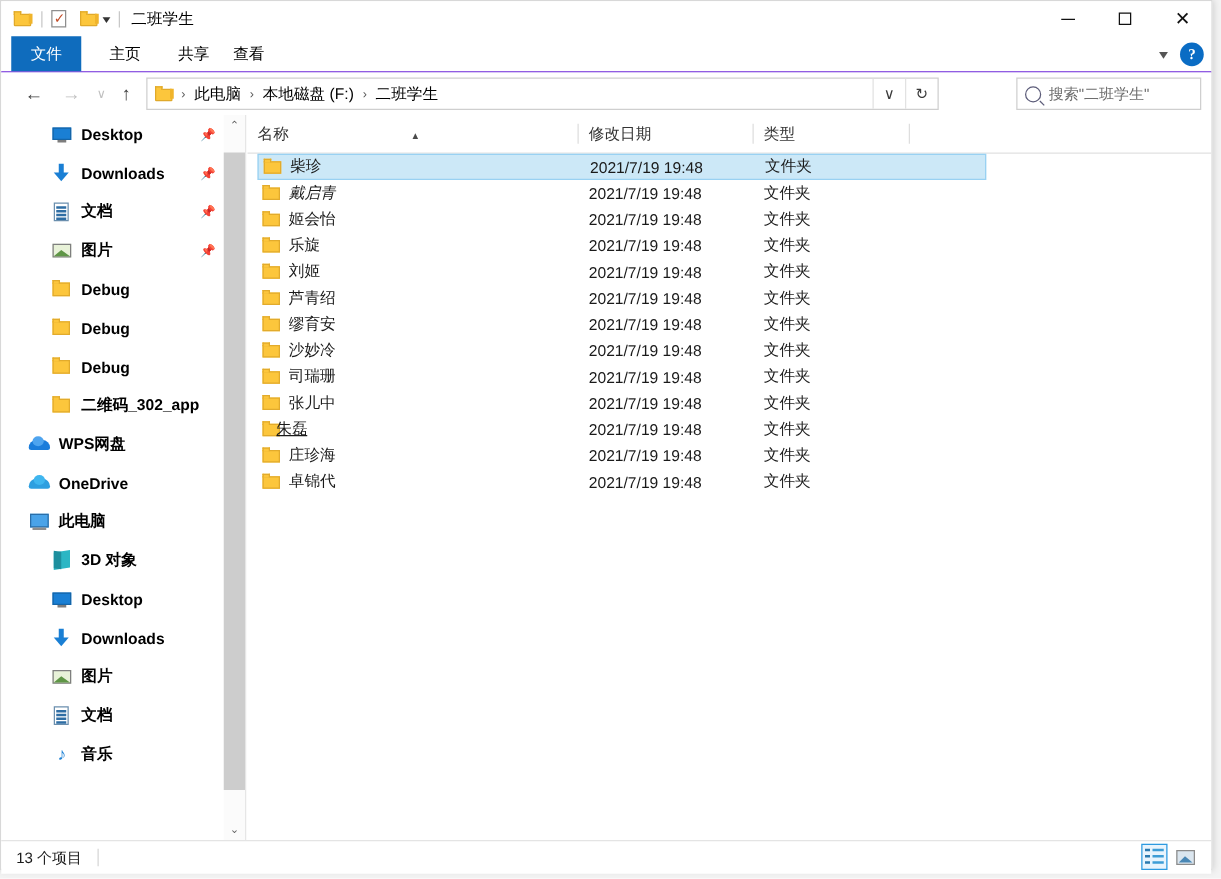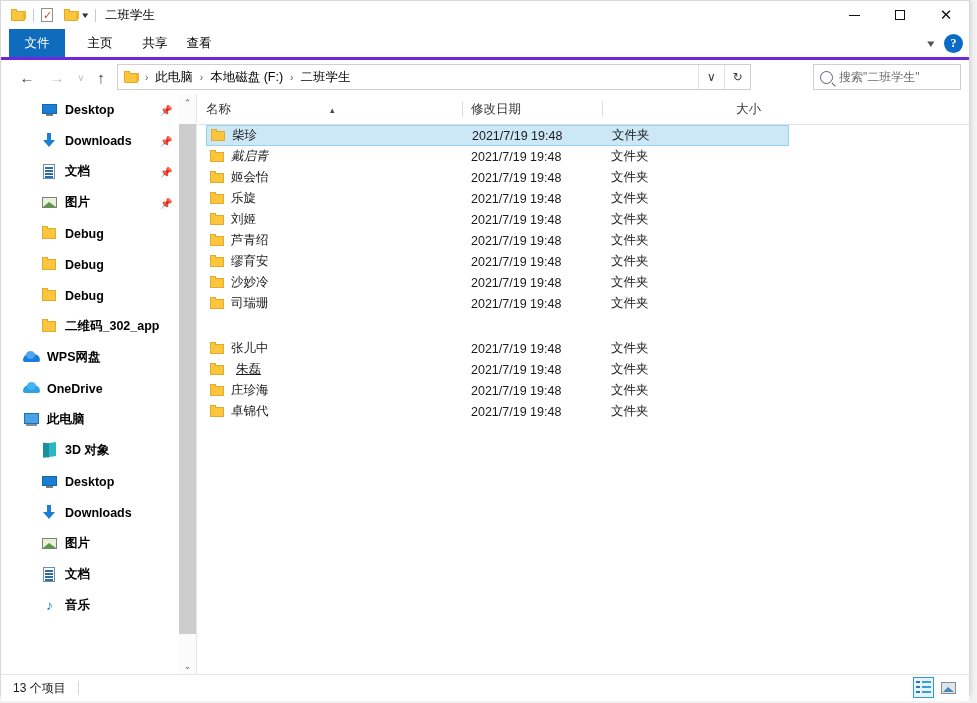--- a/index.html
+++ b/index.html
@@ -36,21 +36,21 @@
   .qat-caret{font-size:9px;color:#333;margin-left:4px;transform:scaleX(1.4);}
   .win-title{position:absolute;left:104px;top:0;height:28px;line-height:28px;font-size:12.5px;color:#000;}
   .wbtns{position:absolute;right:0;top:0;height:28px;display:flex;}
   .wbtn{width:46px;height:28px;display:flex;align-items:center;justify-content:center;
         font-size:12px;color:#111;}
   .glyph-min{display:block;width:11px;height:1px;background:#111;}
   .glyph-max{display:block;width:10px;height:10px;border:1px solid #111;box-sizing:border-box;}
   .glyph-close{font-size:15px;line-height:15px;font-family:"DejaVu Sans",sans-serif;}
 
   
-  .ribbon{position:relative;height:28px;background:#ffffff;border-bottom:3px solid #6d28d9;font-family:Liberation Serif, serif;}
+  .ribbon{position:relative;height:28px;background:#ffffff;border-bottom:1px solid #6d28d9;font-family:Liberation Serif, serif;}
   .tab{position:absolute;top:0;height:28px;line-height:28px;text-align:center;font-size:12.5px;color:#000;}
   .tab.active{background:#0f6cbd;color:#fff;}
   .ribbon-right{position:absolute;right:6px;top:0;height:28px;display:flex;align-items:center;gap:10px;}
   .chev-collapse{font-size:11px;color:#555;transform:scaleX(1.3);}
   .help-btn{width:19px;height:19px;border-radius:50%;background:#0a6cc4;color:#fff;
             font-size:12px;font-weight:bold;display:flex;align-items:center;justify-content:center;}
 
   
   .addrrow{position:relative;height:34px;background:#ffffff;}
   .navbtn{position:absolute;top:5px;width:24px;height:24px;display:flex;align-items:center;justify-content:center;
@@ -331,22 +331,23 @@
         <div class="colheads">
           <div class="colhead" style="left:0;width:265px">
             <span class="sortcaret" style="left:132px">▴</span>
             <span>名称</span>
             <span class="divider"></span>
           </div>
           <div class="colhead" style="left:265px;width:140px">
             <span>修改日期</span>
             <span class="divider"></span>
           </div>
-          <div class="colhead" style="left:530px;width:100px">
-            <span>大小</span>
+          <div class="colhead" style="left:405px;width:125px">
+            <span>类型</span>
+            <span class="divider"></span>
           </div>
         </div>
         <div class="rows" id="filerows">
             <div class="row sel" style="margin-left: 8px; margin-right: 180px;">
               <span class="rowfolder" style="margin-left: 4px;"></span>
               <span class="cell" style="left: 25px;">柴珍</span>
               <span class="cell" style="left: 265px;">2021/7/19 19:48</span>
               <span class="cell" style="left: 405px;">文件夹</span>
               <span class="cell" style="left: 530px;"></span>
             </div>
@@ -399,30 +400,30 @@
               <span class="cell" style="left: 405px;">文件夹</span>
               <span class="cell" style="left: 530px;"></span>
             </div>
             <div class="row" style="margin-left: 8px; margin-right: 180px; text-align: center;">
               <span class="rowfolder" style="margin-left: 4px;"></span>
               <span class="cell" style="left: 25px;">司瑞珊</span>
               <span class="cell" style="left: 265px;">2021/7/19 19:48</span>
               <span class="cell" style="left: 405px;">文件夹</span>
               <span class="cell" style="left: 530px;"></span>
             </div>
-            <div class="row" style="margin-left: 8px; margin-right: 180px; margin-top: 24px;">
+            <div class="row" style="margin-left: 8px; margin-right: 180px;">
               <span class="rowfolder" style="margin-left: 4px;"></span>
               <span class="cell" style="left: 25px;">张儿中</span>
               <span class="cell" style="left: 265px;">2021/7/19 19:48</span>
               <span class="cell" style="left: 405px;">文件夹</span>
               <span class="cell" style="left: 530px;"></span>
             </div>
             <div class="row" style="margin-left: 8px; margin-right: 180px;">
               <span class="rowfolder" style="margin-left: 4px;"></span>
-              <span class="cell" style="left: 30px; text-decoration: underline;">朱磊</span>
+              <span class="cell" style="left: 15px; text-decoration: underline;">朱磊</span>
               <span class="cell" style="left: 265px;">2021/7/19 19:48</span>
               <span class="cell" style="left: 405px;">文件夹</span>
               <span class="cell" style="left: 530px;"></span>
             </div>
             <div class="row" style="margin-left: 8px; margin-right: 180px;">
               <span class="rowfolder" style="margin-left: 4px;"></span>
               <span class="cell" style="left: 25px;">庄珍海</span>
               <span class="cell" style="left: 265px;">2021/7/19 19:48</span>
               <span class="cell" style="left: 405px;">文件夹</span>
               <span class="cell" style="left: 530px;"></span>

